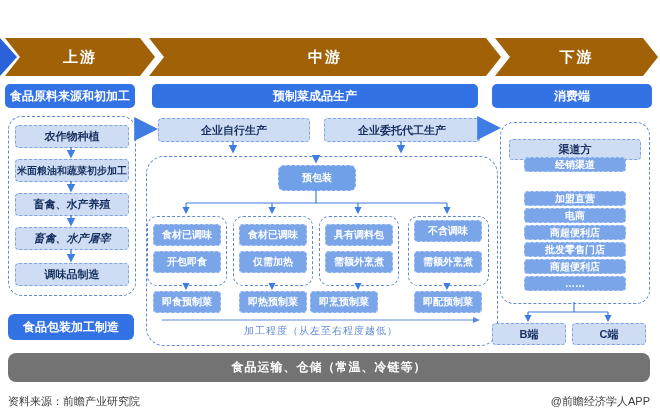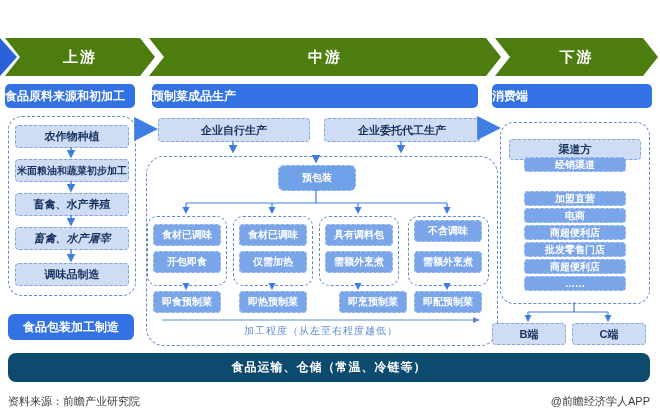--- a/index.html
+++ b/index.html
@@ -3,48 +3,48 @@
 <meta charset="utf-8">
 <style>
   html,body{margin:0;padding:0;background:#ffffff;}
   body{font-family:"Liberation Sans","DejaVu Sans",sans-serif;}
   #canvas{position:relative;width:660px;height:416px;background:#fff;overflow:hidden;}
 
   .title{position:absolute;top:7px;left:0;width:660px;text-align:center;
          font-size:15px;font-weight:bold;color:#111;letter-spacing:1px;}
 
   
-  .banner-seg{position:absolute;top:38px;height:38px;background:#4d7c0f;
+  .banner-seg{position:absolute;top:38px;height:38px;background:#a16207;
               color:#fff;font-weight:bold;font-size:15px;line-height:38px;
               text-align:center;letter-spacing:2px;}
   .seg-notch{clip-path:polygon(0 0,calc(100% - 15px) 0,100% 50%,calc(100% - 15px) 100%,0 100%,15px 50%);}
   .banner-lead{position:absolute;top:38px;left:0;width:17px;height:38px;background:#2b62d9;
                clip-path:polygon(0 0,100% 50%,0 100%);}
 
   .hdr{position:absolute;height:24px;background:#3372e4;border-radius:5px;
-       color:#fff;font-weight:bold;font-size:12px;line-height:24px;}
+       color:#fff;font-weight:bold;font-size:12px;line-height:24px;text-align:center;}
 
   .dashed-box{position:absolute;border:1.6px dashed #6288cc;border-radius:14px;background:transparent;}
 
   .light-box{position:absolute;background:#cfddf4;border:1px dashed #7fa3dd;border-radius:4px;
              color:#16305f;font-weight:bold;font-size:11px;display:flex;align-items:center;justify-content:center;}
   .mid-box{position:absolute;background:#7aa5e9;border:1px dashed #b9d0f2;border-radius:4px;
            color:#fff;font-weight:bold;font-size:10px;display:flex;align-items:center;justify-content:center;}
   .solid-blue{position:absolute;background:#3372e4;border-radius:6px;color:#fff;font-weight:bold;
               font-size:12px;display:flex;align-items:center;justify-content:center;}
 
   .group-box{position:absolute;border:1.4px dashed #6288cc;border-radius:10px;}
 
   .prepack{position:absolute;background:#6fa0e8;border:1px dashed #b9d0f2;border-radius:6px;color:#fff;
            font-weight:bold;font-size:10px;display:flex;align-items:center;justify-content:center;}
 
   .axis-note{position:absolute;left:146px;top:324px;width:350px;text-align:center;
              font-size:10px;color:#5f8ad2;letter-spacing:1px;}
 
-  .bottom-bar{position:absolute;left:8px;top:353px;width:642px;height:29px;background:#0c4a6e;
+  .bottom-bar{position:absolute;left:8px;top:353px;width:642px;height:29px;background:#737373;
               border-radius:8px;color:#fff;font-weight:bold;font-size:12px;
               display:flex;align-items:center;justify-content:center;letter-spacing:1px;}
 
   .footer-src{position:absolute;left:8px;top:394px;font-size:11px;color:#3a3a3a;}
   .footer-credit{position:absolute;right:10px;top:394px;font-size:11px;color:#3a3a3a;}
 
   svg.overlay{position:absolute;left:0;top:0;pointer-events:none;}
 </style>
 </head>
 <body>
@@ -81,21 +81,21 @@
   <div class="mid-box" style="left:153px;top:291px;width:66px;height:20px;">即食预制菜</div>
 
   <div class="group-box" style="left:233px;top:216px;width:78px;height:68px;"></div>
   <div class="mid-box" style="left:239px;top:224px;width:66px;height:20px;">食材已调味</div>
   <div class="mid-box" style="left:239px;top:251px;width:66px;height:20px;">仅需加热</div>
   <div class="mid-box" style="left:239px;top:291px;width:66px;height:20px;">即热预制菜</div>
 
   <div class="group-box" style="left:319px;top:216px;width:78px;height:68px;"></div>
   <div class="mid-box" style="left:325px;top:224px;width:66px;height:20px;">具有调料包</div>
   <div class="mid-box" style="left:325px;top:251px;width:66px;height:20px;">需额外烹煮</div>
-  <div class="mid-box" style="left:339px;top:291px;width:66px;height:20px;">即烹预制菜</div>
+  <div class="mid-box" style="left:310px;top:291px;width:66px;height:20px;">即烹预制菜</div>
 
   <div class="group-box" style="left:408px;top:216px;width:79px;height:68px;"></div>
   <div class="mid-box" style="left:414px;top:220px;width:66px;height:20px;text-align:right;">不含调味</div>
   <div class="mid-box" style="left:414px;top:251px;width:66px;height:20px;">需额外烹煮</div>
   <div class="mid-box" style="left:414px;top:291px;width:66px;height:20px;">即配预制菜</div>
 
   <div class="axis-note">加工程度（从左至右程度越低）</div>
 
   <div class="dashed-box" style="left:500px;top:122px;width:148px;height:180px;"></div>
   <div class="light-box" style="left:509px;top:139px;width:130px;height:19px;font-size:11px;">渠道方</div>

